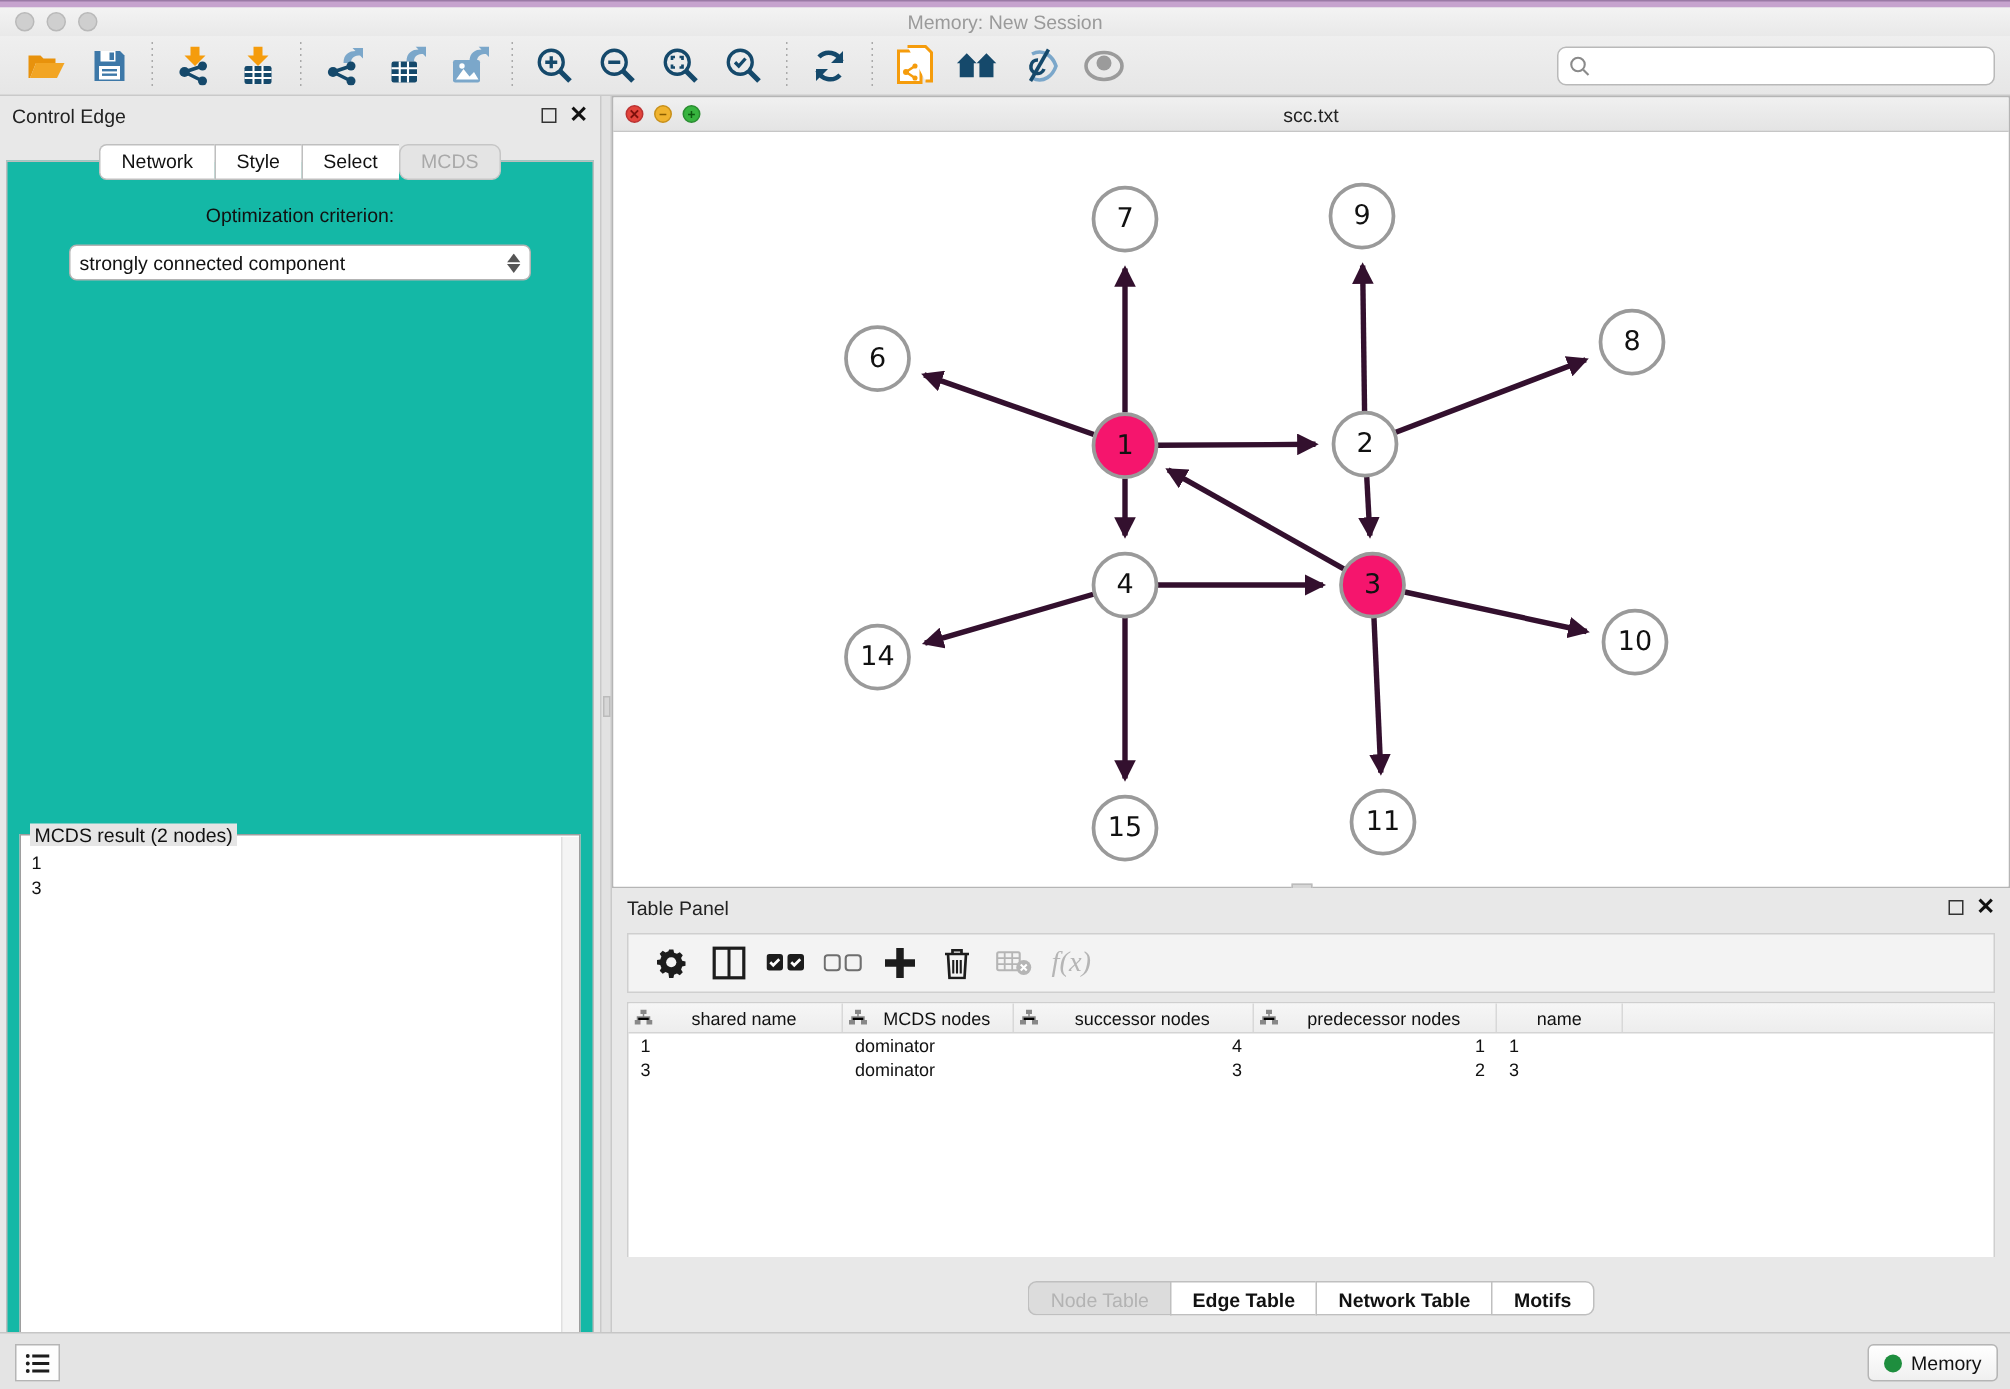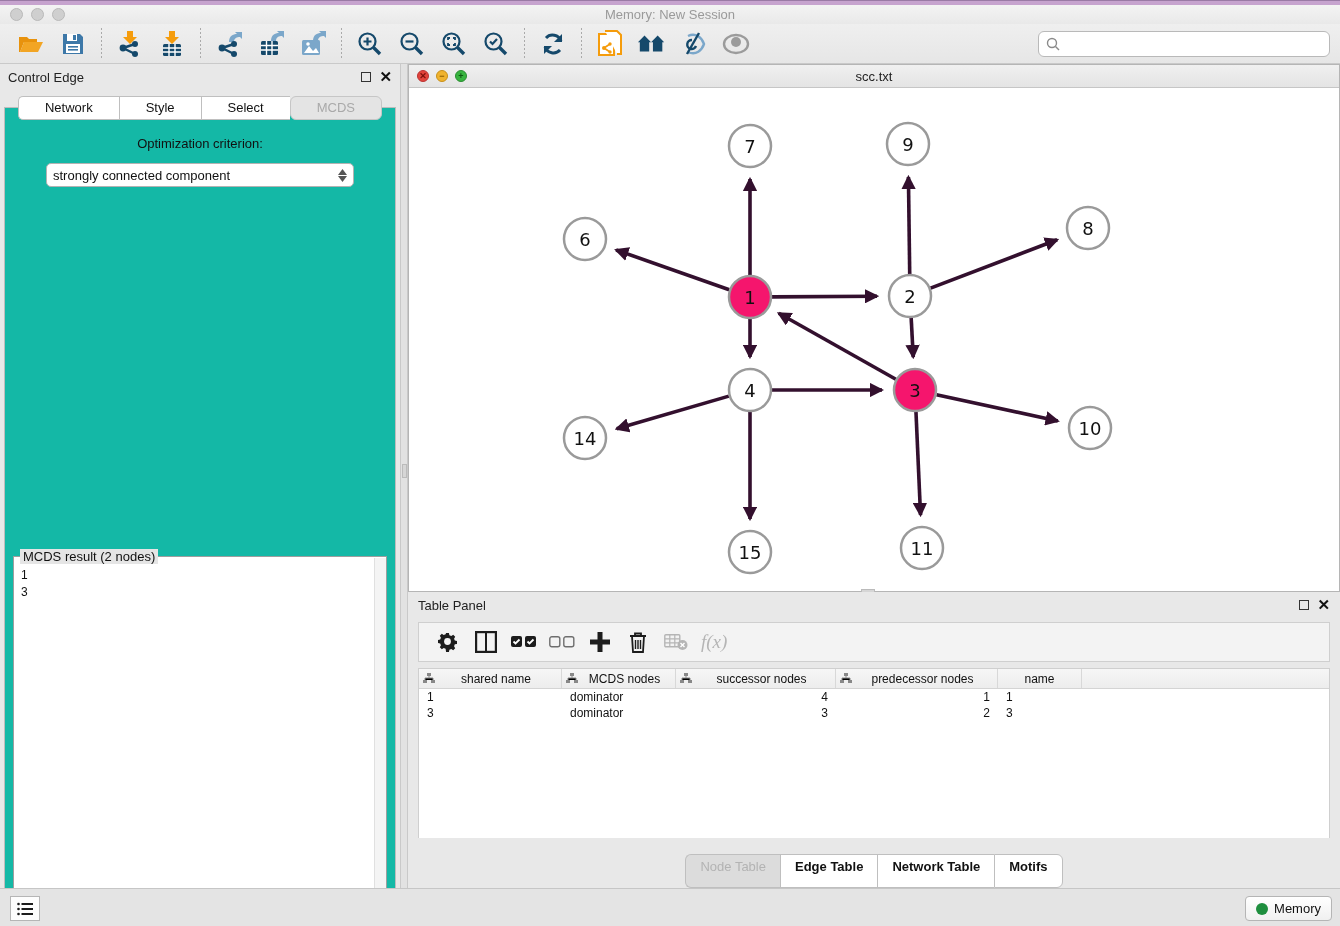--- a/index.html
+++ b/index.html
@@ -18,21 +18,21 @@
   .searchbox { margin-left:auto; width:292px; height:26px; background:#fff; border:1px solid #b9b9b9; border-radius:6px; display:flex; align-items:center; padding-left:6px; }
   .searchbox input { border:none; outline:none; flex:1; font-size:13px; height:20px; background:transparent; }
 
   
   .control-panel { position:absolute; left:0; top:64px; width:400px; height:824px; background:#e8e8e8; }
   .panel-header { height:26px; display:flex; align-items:center; padding:0 8px; font-size:13px; color:#222; }
   .panel-header .ph-icons { margin-left:auto; display:flex; align-items:center; gap:8px; }
   .float-box { width:10px; height:10px; border:1.5px solid #333; display:inline-block; }
   .close-x { font-size:15px; font-weight:bold; color:#111; line-height:10px; }
   .cp-tabs { position:absolute; left:0; top:32px; width:400px; display:flex; justify-content:center; z-index:3; }
-  .cp-tab { font-size:13px; color:#111; background:#fff; border:1px solid #bfbfbf; border-right:none; padding:3px 26px 4px; }
+  .cp-tab { font-size:13px; color:#111; background:#fff; border:1px solid #bfbfbf; border-right:none; padding:3px 14px 4px; }
   .cp-tab:first-child { border-radius:5px 0 0 5px; }
   .cp-tab.last { border-right:1px solid #bfbfbf; border-radius:0 6px 6px 0; }
   .cp-tab.active { background:#e4e4e4; color:#a9a9a9; border-radius:6px; border:1px solid #c6c6c6; }
   .cp-body { position:absolute; left:4px; top:43px; width:392px; height:816px; background:#14b8a6; border:1px solid #bdbdbd; }
   .opt-label { text-align:center; margin-top:28px; font-size:13px; color:#111; }
   .opt-select { margin:12px auto 0; width:308px; height:24px; background:#fff; border:1px solid #b3b3b3; border-radius:5px; display:flex; align-items:center; padding:0 6px; font-size:13px; color:#111; }
   .opt-select .stepper { margin-left:auto; display:flex; flex-direction:column; align-items:center; gap:1px; }
   .btn-row { display:flex; justify-content:center; gap:14px; margin-top:14px; }
   .mac-btn { background:linear-gradient(#ffffff,#f2f2f2); border:1px solid #b3b3b3; border-radius:5px; font-size:13px; color:#111; padding:3px 16px; height:23px; }
   .result-group { position:absolute; left:8px; top:448px; width:374px; height:372px; border:1px solid #9e9e9e; background:#fff; }
@@ -61,21 +61,21 @@
   .tp-icon { width:26px; height:26px; margin:0 6px; display:flex; align-items:center; justify-content:center; }
   .fx-label { font-family:"Liberation Serif",serif; font-style:italic; font-size:19px; color:#b5b5b5; }
   .data-table { position:absolute; left:10px; top:76px; width:912px; height:170px; background:#fff; border:1px solid #cfcfcf; border-bottom:none; font-size:12px; }
   .dt-header { display:flex; height:20px; background:linear-gradient(#f6f6f6,#ededed); border-bottom:1px solid #d4d4d4; }
   .dt-hcell { display:flex; align-items:center; border-right:1px solid #d8d8d8; padding:0 4px; color:#111; }
   .dt-hcell .hlabel { flex:1; text-align:center; }
   .dt-row { display:flex; height:16px; align-items:center; }
   .dt-cell { padding:0 8px; color:#111; overflow:hidden; white-space:nowrap; }
   .ra { text-align:right; }
   .tp-tabs { position:absolute; left:0; right:0; top:262px; display:flex; justify-content:center; }
-  .tp-tab { font-size:13px; font-weight:bold; color:#111; background:#fff; border:1px solid #bfbfbf; border-right:none; padding:4px 14px 13px; }
+  .tp-tab { font-size:13px; font-weight:bold; color:#111; background:#fff; border:1px solid #bfbfbf; border-right:none; padding:4px 14px 2px; }
   .tp-tab.active { background:#dcdcdc; color:#b3b3b3; font-weight:normal; border-radius:6px 0 0 6px; }
   .tp-tab.last { border-right:1px solid #bfbfbf; border-radius:0 6px 6px 0; }
 
   
   .status-bar { position:absolute; left:0; top:888px; width:1340px; height:38px; background:#e4e4e4; border-top:1px solid #c6c6c6; }
   .list-btn { position:absolute; left:10px; top:7px; width:30px; height:25px; background:#fdfdfd; border:1px solid #b5b5b5; display:flex; align-items:center; justify-content:center; }
   .memory-btn { position:absolute; right:8px; top:7px; height:25px; background:linear-gradient(#ffffff,#f0f0f0); border:1px solid #b5b5b5; border-radius:4px; display:flex; align-items:center; gap:6px; padding:0 10px; font-size:13px; color:#111; }
   .memdot { width:12px; height:12px; border-radius:50%; background:#1e8e3e; }
 
   svg { display:block; }

